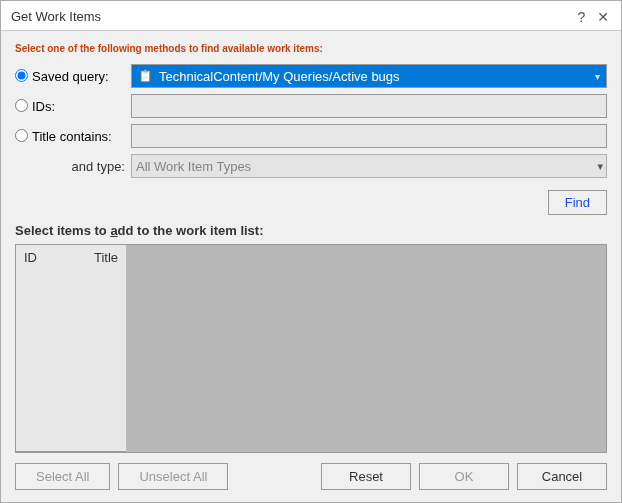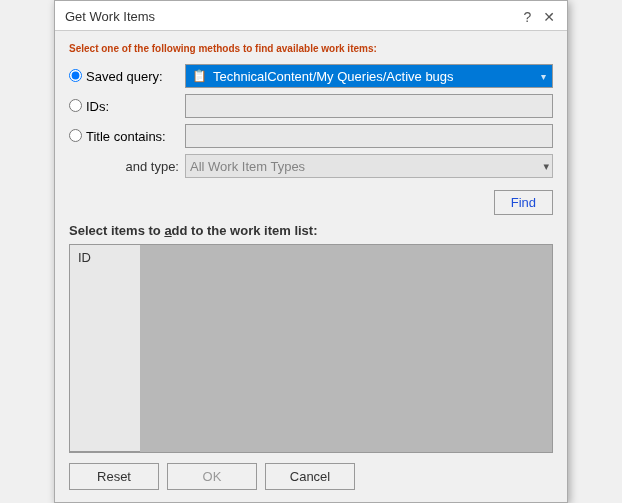--- a/index.html
+++ b/index.html
@@ -17,21 +17,21 @@
       justify-content: center;
       width: 622px;
       height: 503px;
       overflow: hidden;
     }
 
     .dialog {
       background: #f0f0f0;
       border: 1px solid #aaa;
       box-shadow: 2px 2px 8px rgba(0,0,0,0.3);
-      width: 514px;
+      width: 622px;
       height: 503px;
       display: flex;
       flex-direction: column;
     }
 
     .title-bar {
       background: #fff;
       display: flex;
       align-items: center;
       justify-content: space-between;
@@ -345,25 +345,30 @@
       <button class="find-btn">Find</button>
     </div>
 
     <div class="items-label">
       Select items to <u>a</u>dd to the work item list:
     </div>
 
     <div class="work-items-table">
       <div class="table-header">
         <div class="table-header-cell col-id">ID</div>
+        <div class="table-header-cell col-title">Title</div>
       </div>
       <div class="table-body"></div>
     </div>
 
     <div class="bottom-buttons">
+      <div class="left-buttons">
+        <button class="action-btn" disabled="">Select All</button>
+        <button class="action-btn" disabled="">Unselect All</button>
+      </div>
       <div class="right-buttons">
         <button class="action-btn">Reset</button>
         <button class="action-btn" disabled="">OK</button>
         <button class="action-btn">Cancel</button>
       </div>
     </div>
   </div>
 </div>
 
 </body></html>

